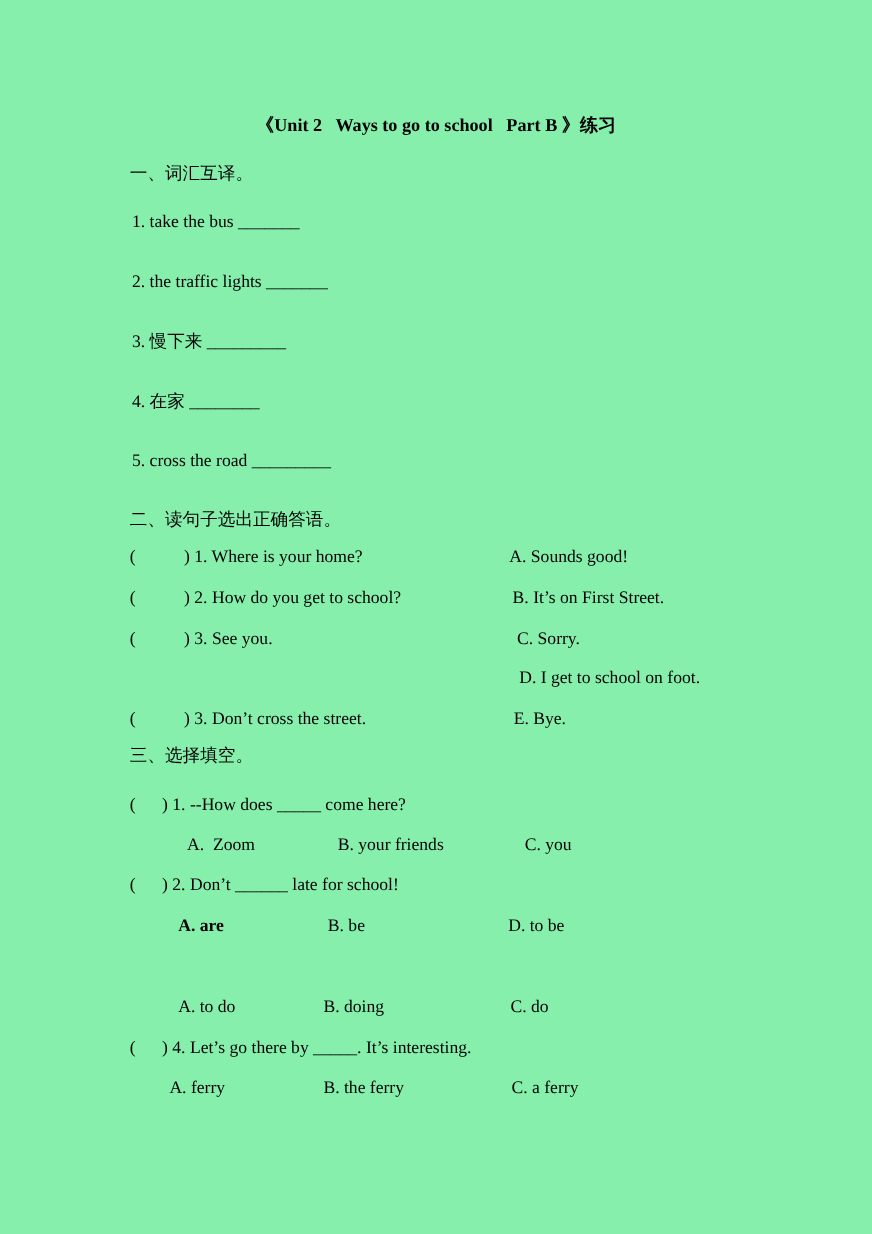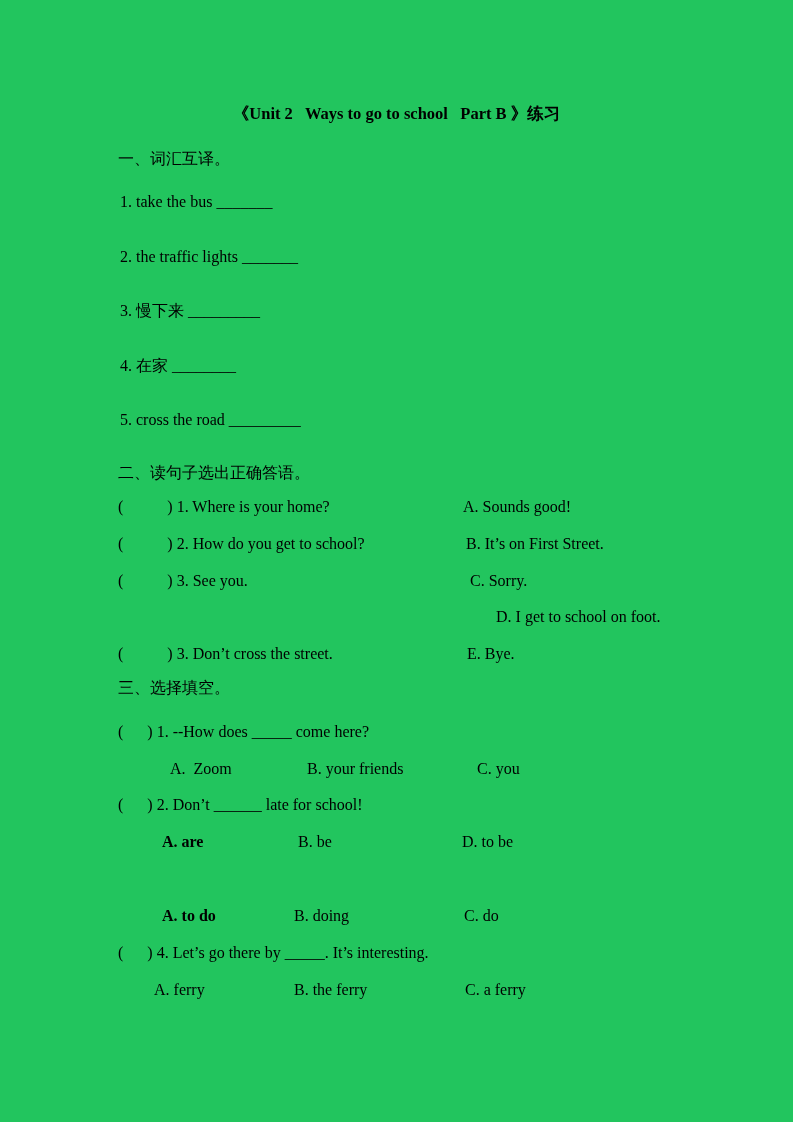--- a/index.html
+++ b/index.html
@@ -1,20 +1,20 @@
 <!DOCTYPE html>
 <html><head>
 <meta charset="utf-8">
 <style>
   html, body { margin: 0; padding: 0; background: #ffffff; }
   .page {
     position: relative;
     width: 793px;
     height: 1122px;
-    background: #22c55e;
+    background: #86efac;
     color: #000000;
     font-family: "Liberation Serif", "DejaVu Serif", serif;
     font-size: 16px;
     overflow: hidden;
   }
   .line {
     position: absolute;
     white-space: pre;
     line-height: 20px;
   }
@@ -45,38 +45,38 @@
 
   <div class="line" style="top:497px; left:118px;">(           ) 1. Where is your home?</div>
   <div class="line" style="top:497px; left:463px;">A. Sounds good!</div>
 
   <div class="line" style="top:534px; left:118px;">(           ) 2. How do you get to school?</div>
   <div class="line" style="top:534px; left:466px;">B. It’s on First Street.</div>
 
   <div class="line" style="top:571px; left:118px;">(           ) 3. See you.</div>
   <div class="line" style="top:571px; left:470px;">C. Sorry.</div>
 
-  <div class="line" style="top:607px; left:496px;">D. I get to school on foot.</div>
+  <div class="line" style="top:607px; left:472px;">D. I get to school on foot.</div>
 
   <div class="line" style="top:644px; left:118px;">(           ) 3. Don’t cross the street.</div>
   <div class="line" style="top:644px; left:467px;">E. Bye.</div>
 
   <div class="line heading" style="top:678px; left:118px;">三、选择填空。</div>
 
   <div class="line" style="top:722px; left:118px;">(      ) 1. --How does _____ come here?</div>
   <div class="line" style="top:759px; left:170px;">A.  Zoom</div>
   <div class="line" style="top:759px; left:307px;">B. your friends</div>
   <div class="line" style="top:759px; left:477px;">C. you</div>
 
   <div class="line" style="top:795px; left:118px;">(      ) 2. Don’t ______ late for school!</div>
   <div class="line" style="top:832px; left:162px;font-weight:bold;">A. are</div>
   <div class="line" style="top:832px; left:298px;">B. be</div>
   <div class="line" style="top:832px; left:462px;">D. to be</div>
 
-  <div class="line" style="top:906px; left:162px;font-weight:bold;">A. to do</div>
+  <div class="line" style="top:906px; left:162px;">A. to do</div>
   <div class="line" style="top:906px; left:294px;">B. doing</div>
   <div class="line" style="top:906px; left:464px;">C. do</div>
 
   <div class="line" style="top:943px; left:118px;">(      ) 4. Let’s go there by _____. It’s interesting.</div>
   <div class="line" style="top:980px; left:154px;">A. ferry</div>
   <div class="line" style="top:980px; left:294px;">B. the ferry</div>
   <div class="line" style="top:980px; left:465px;">C. a ferry</div>
 
 </div>
 

